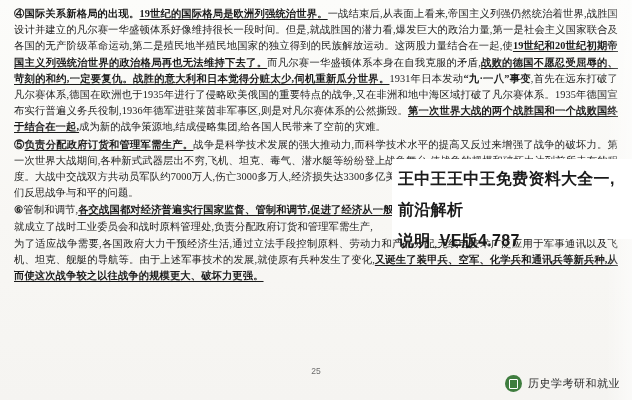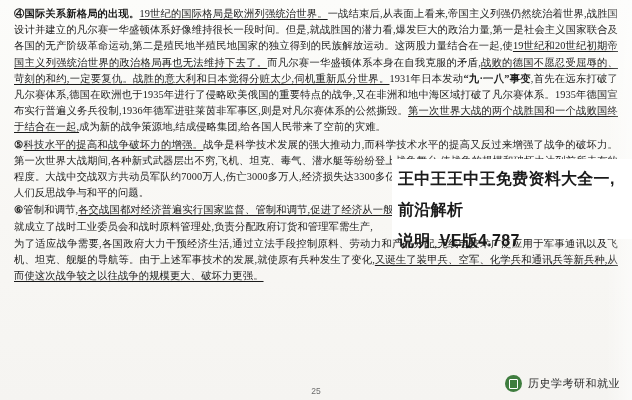--- a/index.html
+++ b/index.html
@@ -40,34 +40,33 @@
     letter-spacing: 0.1px;
   }
   .para {
     margin: 0 0 1px 0;
     text-indent: 0;
   }
   .b {
     font-weight: bold;
   }
   .bu {
-    font-weight: normal;
+    font-weight: bold;
     text-decoration: underline;
     text-underline-offset: 2px;
   }
   .pagenum {
     position: absolute;
     left: 0;
     top: 366px;
     width: 632px;
     text-align: center;
     font-size: 8.5px;
     color: #6d6d6d;
     font-family: "Liberation Sans", sans-serif;
-    margin-top: 20px;
   }
   
   .title-band {
     position: absolute;
     left: 392px;
     top: 159px;
     width: 240px;
     height: 80px;
     background: #ffffff;
   }
@@ -129,21 +128,21 @@
   }
 </style>
 </head>
 <body>
 
 <div class="page">
   <div class="scan"></div>
 
   <div class="textcol">
     <p class="para"><span class="b">④</span><span class="b">国际关系新格局的出现。</span><span class="bu">19世纪的国际格局是欧洲列强统治世界。</span><span>一战结束后,从表面上看来,帝国主义列强仍然统治着世界,战胜国设计并建立的凡尔赛一华盛顿体系好像维持很长一段时间。但是,就战胜国的潜力看,爆发巨大的政治力量,第一是社会主义国家联合及各国的无产阶级革命运动,第二是殖民地半殖民地国家的独立得到的民族解放运动。这两股力量结合在一起,使</span><span class="bu">19世纪和20世纪初期帝国主义列强统治世界的政治格局再也无法维持下去了。</span><span>而凡尔赛一华盛顿体系本身在自我克服的矛盾,</span><span class="bu">战败的德国不愿忍受屈辱的、苛刻的和约,一定要复仇。战胜的意大利和日本觉得分赃太少,伺机重新瓜分世界。</span><span>1931年日本发动</span><span class="b">“九·一八”事变</span><span>,首先在远东打破了凡尔赛体系,德国在欧洲也于1935年进行了侵略欧美俄国的重要特点的战争,又在非洲和地中海区域打破了凡尔赛体系。1935年德国宣布实行普遍义务兵役制,1936年德军进驻莱茵非军事区,则是对凡尔赛体系的公然撕毁。</span><span class="bu">第一次世界大战的两个战胜国和一个战败国终于结合在一起,</span><span>成为新的战争策源地,结成侵略集团,给各国人民带来了空前的灾难。</span></p>
-    <p class="para"><span class="b">⑤</span><span class="bu">科技水平的提高和战争破坏力的增强。</span><span>战争是科学技术发展的强大推动力,而科学技术水平的提高又反过来增强了战争的破坏力。第一次世界大战期间,各种新式武器层出不穷,飞机、坦克、毒气、潜水艇等纷纷登上战争舞台,使战争的规模和破坏力达到前所未有的程度。大战中交战双方共动员军队约7000万人,伤亡3000多万人,经济损失达3300多亿美元。战争给人类社会造成了深重的灾难,也促使人们反思战争与和平的问题。</span></p>
+    <p class="para"><span class="b">⑤</span><span class="bu">负责分配政府订货和管理军需生产。</span><span>战争是科学技术发展的强大推动力,而科学技术水平的提高又反过来增强了战争的破坏力。第一次世界大战期间,各种新式武器层出不穷,飞机、坦克、毒气、潜水艇等纷纷登上战争舞台,使战争的规模和破坏力达到前所未有的程度。大战中交战双方共动员军队约7000万人,伤亡3000多万人,经济损失达3300多亿美元。战争给人类社会造成了深重的灾难,也促使人们反思战争与和平的问题。</span></p>
     <p class="para"><span class="b">⑥</span><span>管制和调节,</span><span class="bu">各交战国都对经济普遍实行国家监督、管制和调节,促进了经济从一般垄断向国家垄断转变的发展趋势。</span><span>德国1914年8月就成立了战时工业委员会和战时原料管理处,负责分配政府订货和管理军需生产,</span></p>
     <p class="para"><span>为了适应战争需要,各国政府大力干预经济生活,通过立法手段控制原料、劳动力和产品分配,无线电技术广泛应用于军事通讯以及飞机、坦克、舰艇的导航等。由于上述军事技术的发展,就使原有兵种发生了变化,</span><span class="bu">又诞生了装甲兵、空军、化学兵和通讯兵等新兵种,从而使这次战争较之以往战争的规模更大、破坏力更强。</span></p>
   </div>
 
   <div class="fade-right"></div>
 
   <div class="title-band"></div>
   <div class="title-text">
     <div>王中王王中王免费资料大全一,前沿解析</div>
     <div>说明_VE版4.787</div>

